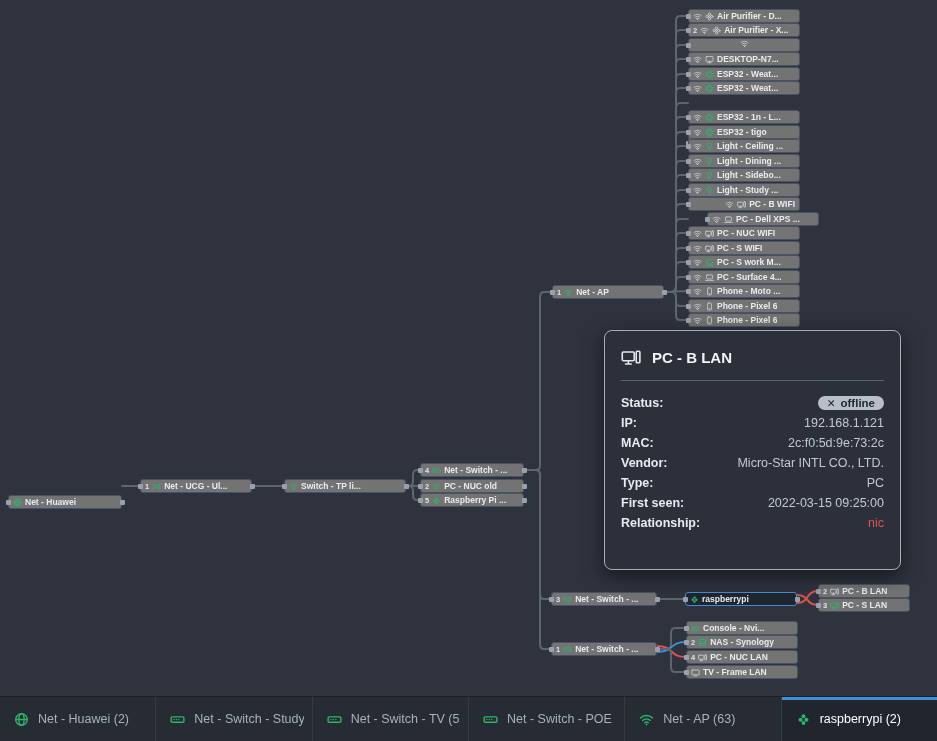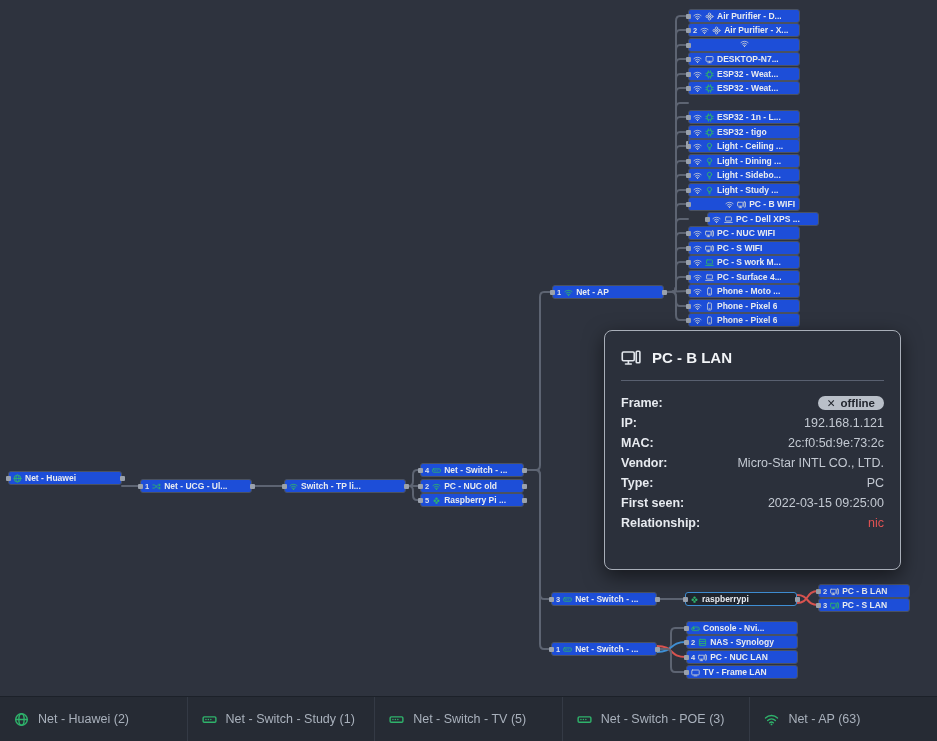--- a/index.html
+++ b/index.html
@@ -1,20 +1,20 @@
 <!DOCTYPE html>
 <html><head>
 <meta charset="utf-8">
 <style>
   html,body{margin:0;padding:0;width:937px;height:741px;overflow:hidden;
     background:#2e333e;font-family:"Liberation Sans","DejaVu Sans",sans-serif;}
   #stage{position:absolute;left:0;top:0;width:937px;height:696px;}
   #edges{position:absolute;left:0;top:0;width:937px;height:696px;pointer-events:none;}
   .node{position:absolute;box-sizing:border-box;height:14px;display:flex;align-items:center;gap:3px;
-    padding:0 4px;background:#1d4ed8;border:1px solid #4a5261;border-radius:3px;color:#e8ebf0;
+    padding:0 4px;background:#737373;border:1px solid #4a5261;border-radius:3px;color:#e8ebf0;
     font-size:8.5px;font-weight:bold;white-space:nowrap;cursor:pointer;z-index:1;}
   .node .nlabel{overflow:hidden;}
   .node.selected{border-color:#3f8fd4;background:#20262f;}
   .badge{font-size:7.5px;color:#dfe3ea;flex:none;}
   .icon{display:inline-flex;width:9px;height:9px;flex:none;align-items:center;justify-content:center;}
   .icon svg{width:100%;height:100%;display:block;}
   .conn{position:absolute;width:5px;height:5px;background:#9aa1ac;top:50%;margin-top:-2.5px;border-radius:1px;}
   .cl{left:-3.5px}.cr{right:-3.5px}
 
   .panel{position:absolute;left:604px;top:330px;width:297px;height:240px;box-sizing:border-box;
@@ -79,21 +79,21 @@
       <path d="M664 292 L672 292 Q676 292 676 297 L676 301 Q676 306 680 306 L688 306" fill="none" stroke="#5d6472" stroke-width="2" stroke-linecap="round"></path>
       <path d="M664 292 L672 292 Q676 292 676 297 L676 315 Q676 320 680 320 L688 320" fill="none" stroke="#5d6472" stroke-width="2" stroke-linecap="round"></path>
       <path d="M657 599 C 673.8 599 668.2 599 685 599" fill="none" stroke="#5d6472" stroke-width="2" stroke-linecap="round"></path>
       <path d="M797 603 C 809.6 603 805.4 591 818 591" fill="none" stroke="#d9534f" stroke-width="2" stroke-linecap="round"></path>
       <path d="M797 595 C 809.6 595 805.4 605 818 605" fill="none" stroke="#d9534f" stroke-width="2" stroke-linecap="round"></path>
       <path d="M657 649 L667 649 Q671 649 671 644 L671 633 Q671 628 675 628 L686 628" fill="none" stroke="#5d6472" stroke-width="2" stroke-linecap="round"></path>
       <path d="M657 652 C 674.4 652 668.6 642 686 642" fill="none" stroke="#3f8fd4" stroke-width="2" stroke-linecap="round"></path>
       <path d="M657 646 C 674.4 646 668.6 657 686 657" fill="none" stroke="#d9534f" stroke-width="2" stroke-linecap="round"></path>
       <path d="M657 649 L667 649 Q671 649 671 654 L671 667 Q671 672 675 672 L686 672" fill="none" stroke="#5d6472" stroke-width="2" stroke-linecap="round"></path>
     </svg>
-<div class="node" style="left: 8px; top: 471px; width: 114px;">
+<div class="node" style="left: 8px; top: 495px; width: 114px;">
       <span class="conn cl"></span>
       <span class="conn cr"></span>
       <span class="icon" style="color: rgb(47, 179, 107);">
         <svg viewBox="0 0 16 16" fill="none" stroke="currentColor" stroke-width="1.5" stroke-linecap="round" stroke-linejoin="round">
           <circle cx="8" cy="8" r="6.2"></circle>
           <ellipse cx="8" cy="8" rx="2.8" ry="6.2"></ellipse>
           <path d="M1.8 8h12.4"></path>
         </svg>
       </span>
       <span class="nlabel">Net - Huawei</span>
@@ -708,21 +708,21 @@
           <rect x="1" y="4" width="9.6" height="7" rx="1"></rect>
           <path d="M3.6 13.6h4.6M5.9 11v2.6"></path>
           <rect x="12.2" y="3.4" width="2.9" height="9.2" rx=".7"></rect>
         </svg>
     </span>
     <span class="ptitle">PC - B LAN</span>
   </div>
   <div class="pdiv"></div>
   <div class="prows">
     <div class="prow">
-      <span class="plab">Frame:</span>
+      <span class="plab">Status:</span>
       <span class="pill">
           <span class="pillx">✕</span>
           <span>offline</span>
         </span>
     </div>
     <div class="prow">
       <span class="plab">IP:</span>
       <span class="pval">192.168.1.121</span>
     </div>
     <div class="prow">
@@ -796,13 +796,24 @@
       <span class="icon" style="height: 15px; width: 15px; color: rgb(47, 179, 107);">
         <svg viewBox="0 0 16 16" fill="none" stroke="currentColor" stroke-width="1.5" stroke-linecap="round" stroke-linejoin="round">
           <path d="M1.6 6.4a9.2 9.2 0 0 1 12.8 0"></path>
           <path d="M3.9 9a6 6 0 0 1 8.2 0"></path>
           <path d="M6.1 11.4a3 3 0 0 1 3.8 0"></path>
           <circle cx="8" cy="13.2" r="1" fill="currentColor" stroke="none"></circle>
         </svg>
       </span>
       <span class="tlabel">Net - AP (63)</span>
     </div>
+    <div class="tab selected">
+      <span class="icon" style="height: 15px; width: 15px; color: rgb(47, 179, 107);">
+        <svg viewBox="0 0 16 16" fill="none" stroke="currentColor" stroke-width="1.5" stroke-linecap="round" stroke-linejoin="round">
+          <circle cx="8" cy="4.6" r="2.1" fill="currentColor" stroke="none"></circle>
+          <circle cx="4.9" cy="8.3" r="2.2" fill="currentColor" stroke="none"></circle>
+          <circle cx="11.1" cy="8.3" r="2.2" fill="currentColor" stroke="none"></circle>
+          <circle cx="8" cy="11.8" r="2.1" fill="currentColor" stroke="none"></circle>
+        </svg>
+      </span>
+      <span class="tlabel">raspberrypi (2)</span>
+    </div>
   </div>
 
 </body></html>

